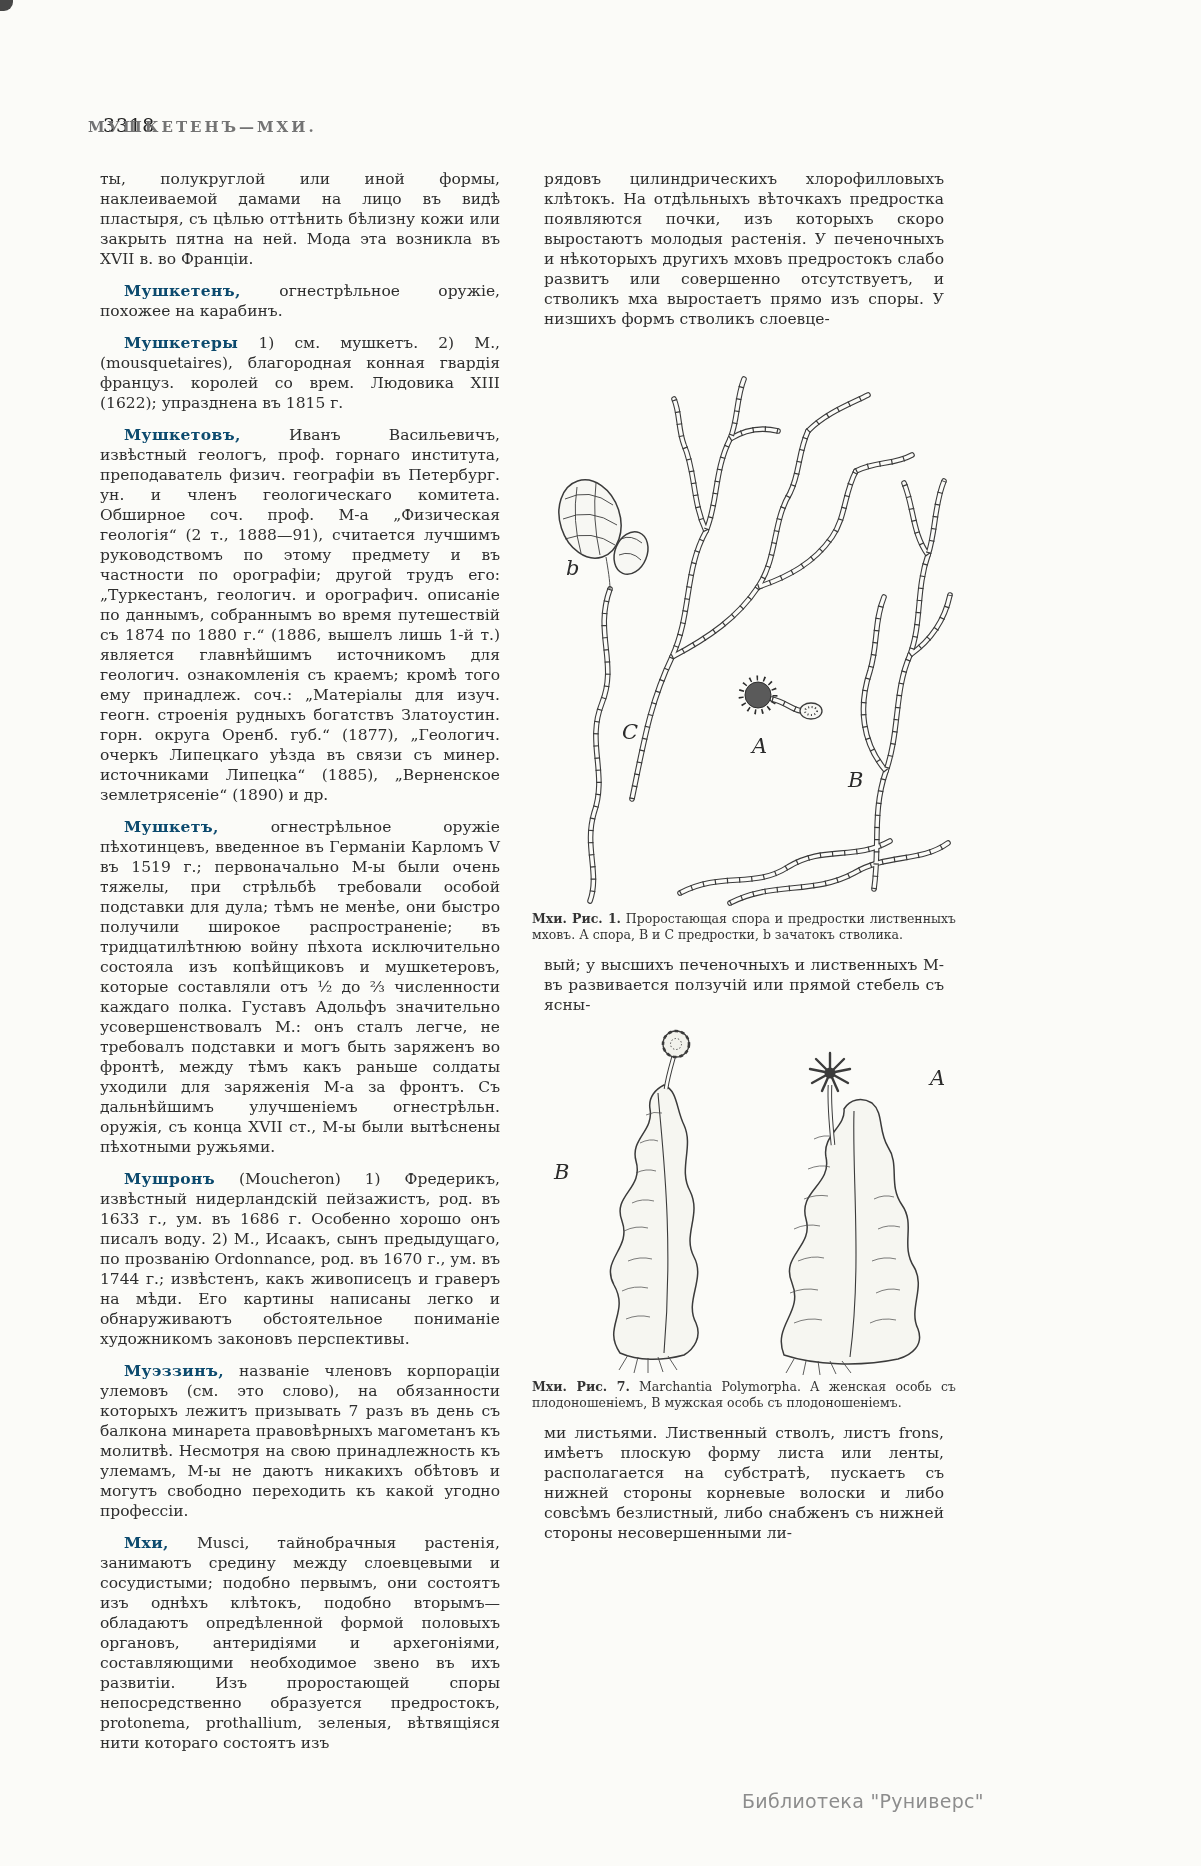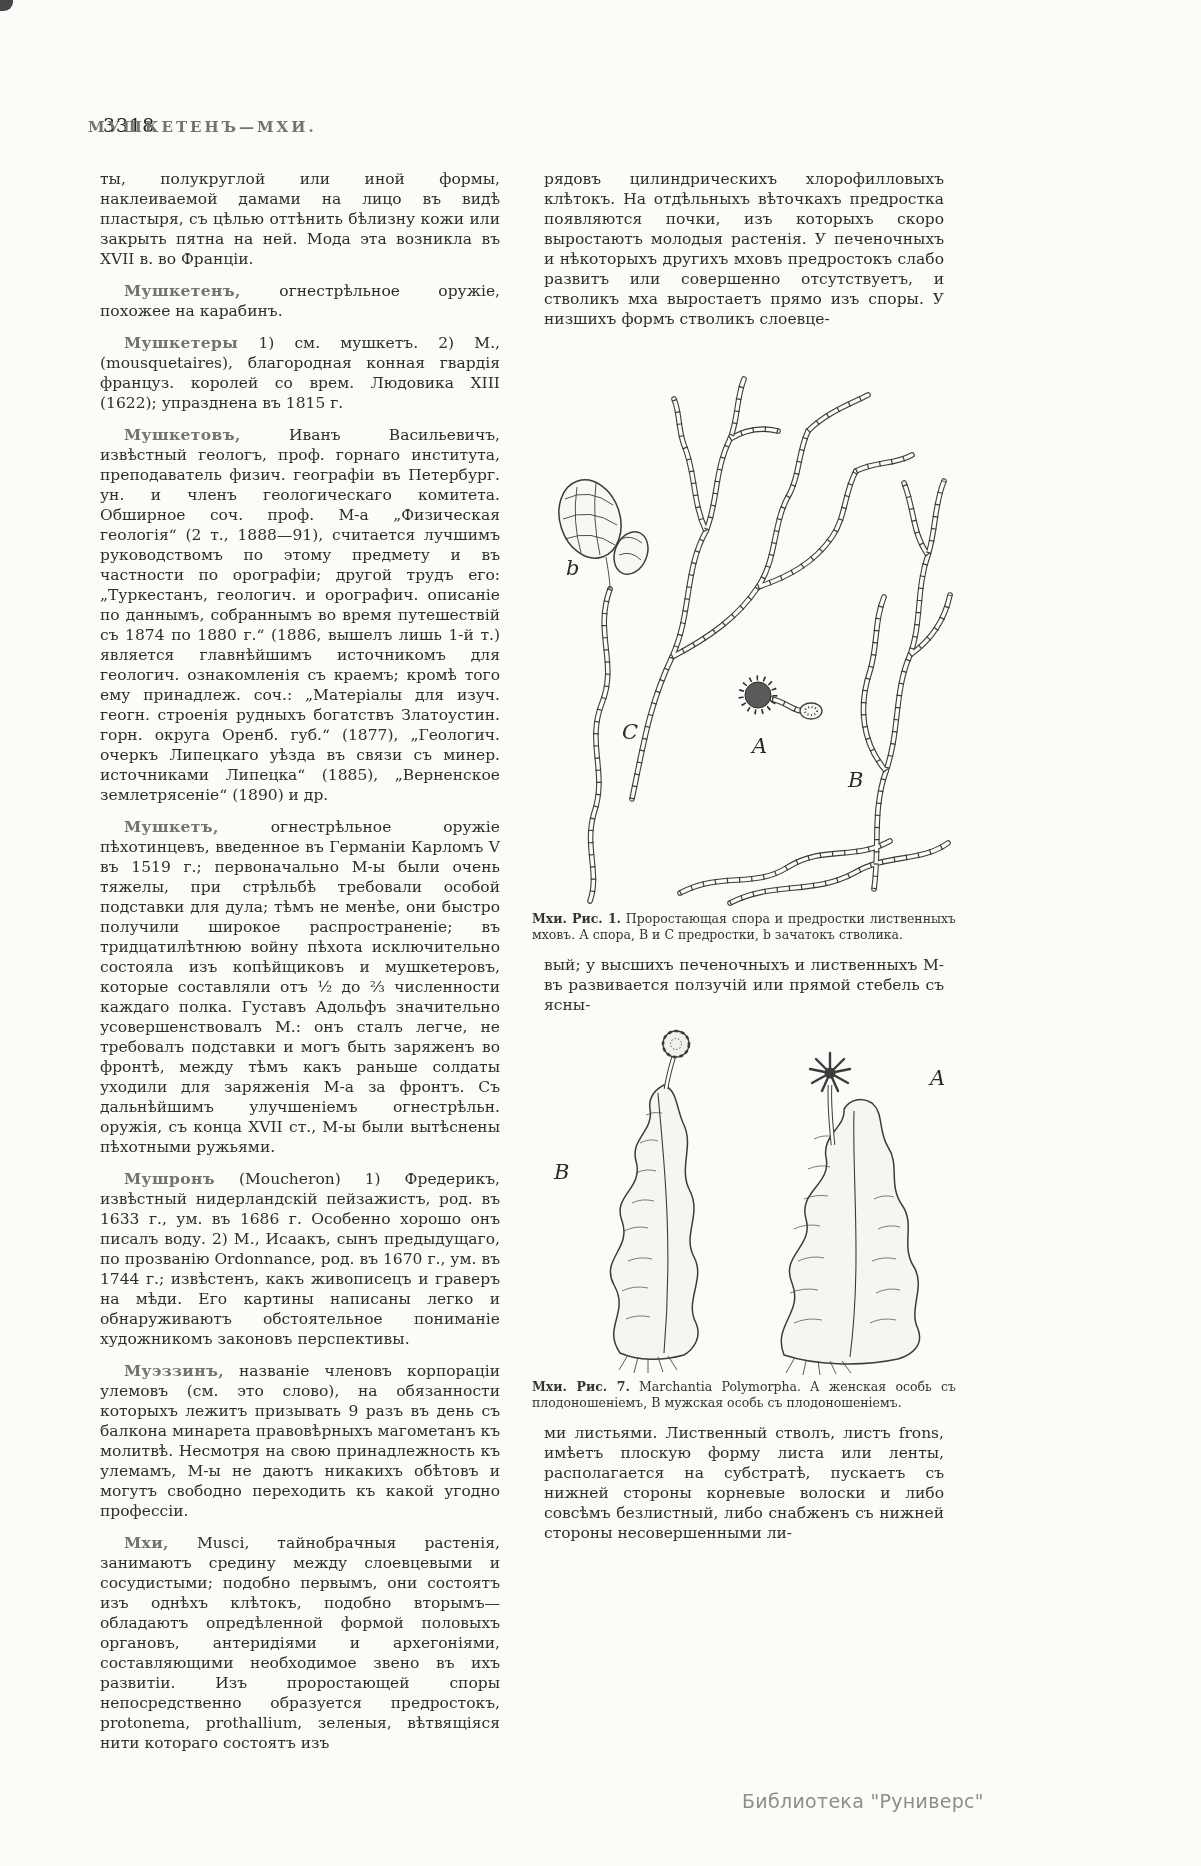--- a/index.html
+++ b/index.html
@@ -10,21 +10,21 @@
   }
   .corner-artifact{position:absolute;left:0;top:0;width:13px;height:11px;background:#474747;border-bottom-right-radius:9px}
   .page-number{position:absolute;left:103px;top:114px;font-size:19px;font-weight:normal;letter-spacing:1px;color:#222}
   .running-head{position:absolute;left:88px;top:118px;width:860px;text-align:left;font-size:15px;font-weight:bold;letter-spacing:3px;color:#737373}
   .col{position:absolute;top:157px;font-size:15.5px;line-height:20px;text-align:justify}
   .col-left{left:88px;width:424px}
   .col-right{left:532px;width:424px}
   p.entry,p.cont{margin:12px;padding:0}
   p.entry{text-indent:24px}
   p.cont{text-indent:0}
-  .hw{font-weight:bold;color:#737373;letter-spacing:.4px}
+  .hw{font-weight:bold;color:#0c4a6e;letter-spacing:.4px}
   .fig{display:block;margin:8px auto 2px}
   .caption{font-size:12.5px;line-height:16px;text-align:justify;color:#333;margin:2px 0 8px;text-indent:0}
   .caption .lead{font-weight:bold}
   .watermark{
     position:absolute;left:742px;top:1790px;
     font-family:"DejaVu Sans","Liberation Sans",sans-serif;
     font-size:19px;color:#8d8d8d;letter-spacing:.3px
   }
   svg text{font-family:"DejaVu Serif","Liberation Serif",serif}
 </style>
@@ -36,21 +36,21 @@
 <div class="page-number">3318</div>
 <div class="running-head">МУШКЕТЕНЪ—МХИ.</div>
 
 <div class="col col-left">
   <p class="cont"><b class="hw"></b><span>ты, полукруглой или иной формы, наклеиваемой дамами на лицо въ видѣ пластыря, съ цѣлью оттѣнить бѣлизну кожи или закрыть пятна на ней. Мода эта возникла въ XVII в. во Франціи.</span></p>
   <p class="entry"><b class="hw">Мушкетенъ,</b><span> огнестрѣльное оружіе, похожее на карабинъ.</span></p>
   <p class="entry"><b class="hw">Мушкетеры</b><span> 1) см. мушкетъ. 2) М., (mousquetaires), благородная конная гвардія француз. королей со врем. Людовика XIII (1622); упразднена въ 1815 г.</span></p>
   <p class="entry"><b class="hw">Мушкетовъ,</b><span> Иванъ Васильевичъ, извѣстный геологъ, проф. горнаго института, преподаватель физич. географіи въ Петербург. ун. и членъ геологическаго комитета. Обширное соч. проф. М-а „Физическая геологія“ (2 т., 1888—91), считается лучшимъ руководствомъ по этому предмету и въ частности по орографіи; другой трудъ его: „Туркестанъ, геологич. и орографич. описаніе по даннымъ, собраннымъ во время путешествій съ 1874 по 1880 г.“ (1886, вышелъ лишь 1-й т.) является главнѣйшимъ источникомъ для геологич. ознакомленія съ краемъ; кромѣ того ему принадлеж. соч.: „Матеріалы для изуч. геогн. строенія рудныхъ богатствъ Златоустин. горн. округа Оренб. губ.“ (1877), „Геологич. очеркъ Липецкаго уѣзда въ связи съ минер. источниками Липецка“ (1885), „Верненское землетрясеніе“ (1890) и др.</span></p>
   <p class="entry"><b class="hw">Мушкетъ,</b><span> огнестрѣльное оружіе пѣхотинцевъ, введенное въ Германіи Карломъ V въ 1519 г.; первоначально М-ы были очень тяжелы, при стрѣльбѣ требовали особой подставки для дула; тѣмъ не менѣе, они быстро получили широкое распространеніе; въ тридцатилѣтнюю войну пѣхота исключительно состояла изъ копѣйщиковъ и мушкетеровъ, которые составляли отъ ½ до ⅔ численности каждаго полка. Густавъ Адольфъ значительно усовершенствовалъ М.: онъ сталъ легче, не требовалъ подставки и могъ быть заряженъ во фронтѣ, между тѣмъ какъ раньше солдаты уходили для заряженія М-а за фронтъ. Съ дальнѣйшимъ улучшеніемъ огнестрѣльн. оружія, съ конца XVII ст., М-ы были вытѣснены пѣхотными ружьями.</span></p>
   <p class="entry"><b class="hw">Мушронъ</b><span> (Moucheron) 1) Фредерикъ, извѣстный нидерландскій пейзажистъ, род. въ 1633 г., ум. въ 1686 г. Особенно хорошо онъ писалъ воду. 2) М., Исаакъ, сынъ предыдущаго, по прозванію Ordonnance, род. въ 1670 г., ум. въ 1744 г.; извѣстенъ, какъ живописецъ и граверъ на мѣди. Его картины написаны легко и обнаруживаютъ обстоятельное пониманіе художникомъ законовъ перспективы.</span></p>
-  <p class="entry"><b class="hw">Муэззинъ,</b><span> названіе членовъ корпораціи улемовъ (см. это слово), на обязанности которыхъ лежитъ призывать 9 разъ въ день съ балкона минарета правовѣрныхъ магометанъ къ молитвѣ. Несмотря на свою принадлежность къ улемамъ, М-ы не даютъ никакихъ обѣтовъ и могутъ свободно переходить къ какой угодно профессіи.</span></p>
+  <p class="entry"><b class="hw">Муэззинъ,</b><span> названіе членовъ корпораціи улемовъ (см. это слово), на обязанности которыхъ лежитъ призывать 7 разъ въ день съ балкона минарета правовѣрныхъ магометанъ къ молитвѣ. Несмотря на свою принадлежность къ улемамъ, М-ы не даютъ никакихъ обѣтовъ и могутъ свободно переходить къ какой угодно профессіи.</span></p>
   <p class="entry"><b class="hw">Мхи,</b><span> Musci, тайнобрачныя растенія, занимаютъ средину между слоевцевыми и сосудистыми; подобно первымъ, они состоятъ изъ однѣхъ клѣтокъ, подобно вторымъ—обладаютъ опредѣленной формой половыхъ органовъ, антеридіями и архегоніями, составляющими необходимое звено въ ихъ развитіи. Изъ проростающей споры непосредственно образуется предростокъ, protonema, prothallium, зеленыя, вѣтвящіяся нити котораго состоятъ изъ</span></p>
 </div>
 
 <div class="col col-right">
   <p class="cont"><span>рядовъ цилиндрическихъ хлорофилловыхъ клѣтокъ. На отдѣльныхъ вѣточкахъ предростка появляются почки, изъ которыхъ скоро выростаютъ молодыя растенія. У печеночныхъ и нѣкоторыхъ другихъ мховъ предростокъ слабо развитъ или совершенно отсутствуетъ, и стволикъ мха выростаетъ прямо изъ споры. У низшихъ формъ стволикъ слоевце-</span></p>
 
   <svg class="fig" width="424" height="568" viewBox="0 0 424 568">
     <defs>
       <path id="t1" d="M100 458 C112 400 118 362 140 316 C160 272 152 230 174 190 C186 162 182 130 198 98 C206 80 204 58 212 38"></path>
       <path id="t2" d="M140 316 C178 296 206 276 226 246 C246 216 240 182 258 152 C268 132 266 112 276 90"></path>

